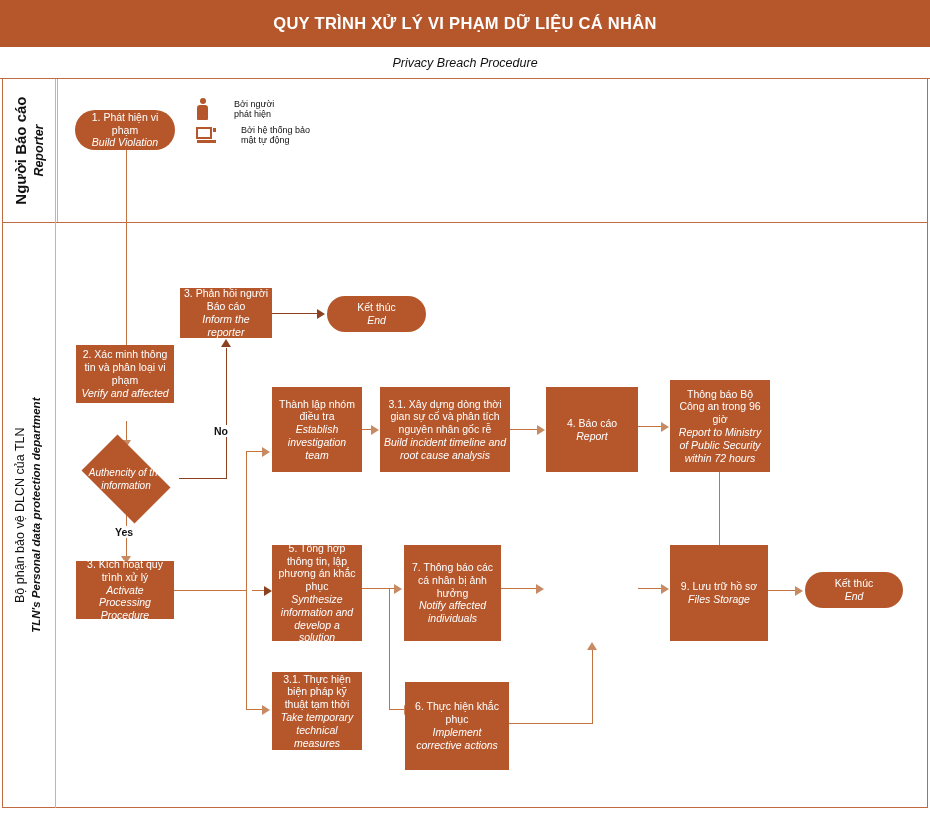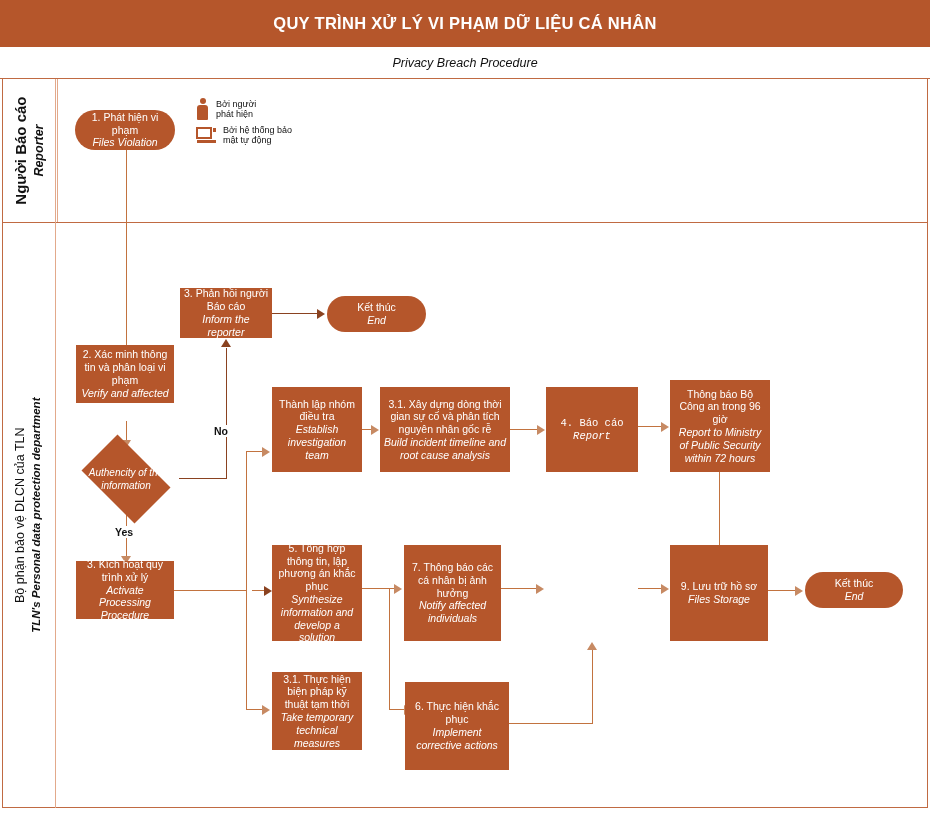--- a/index.html
+++ b/index.html
@@ -198,21 +198,21 @@
   .legend { position: absolute; z-index: 6; }
   .legend-row {
     position: absolute;
     display: flex;
     align-items: center;
   }
   .legend-text {
     font-size: 9px;
     color: #111111;
     line-height: 1.15;
-    margin-left: 7px;
+    margin-left: 25px;
     white-space: pre-line;
   }
   .ico-person { position: relative; width: 13px; height: 22px; }
   .ico-person .head {
     position: absolute; left: 3.5px; top: 0;
     width: 6px; height: 6px; border-radius: 50%;
     background: #B5562B;
   }
   .ico-person .body {
     position: absolute; left: 1px; top: 7px;
@@ -263,21 +263,21 @@
   </div>
   <div class="lane-label small" style="left:2px; top:222px; width:54px; height:586px;">
     <div class="rot">
       <span class="vn">Bộ phận bảo vệ DLCN của TLN</span>
       <span class="en">TLN's Personal data protection department</span>
     </div>
   </div>
 
   <div class="node startnode" style="left:75px; top:110px; width:100px; height:40px;">
     <span class="vn">1. Phát hiện vi phạm</span>
-    <span class="en">Files Violation</span>
+    <span class="en">Build Violation</span>
   </div>
 
   <div class="legend" style="left:196px; top:98px; width:120px; height:56px;">
     <div class="legend-row" style="left:0; top:0;">
       <span class="ico-person">
         <span class="head"></span>
           <span class="body"></span>
       </span>
       <span class="legend-text">Bởi người
 phát hiện</span>
@@ -335,21 +335,21 @@
     <span class="en">Establish investigation team</span>
   </div>
 
   <div class="node" style="left:380px; top:387px; width:130px; height:85px;">
     <span class="vn">3.1. Xây dựng dòng thời gian sự cố và phân tích nguyên nhân gốc rễ</span>
     <span class="en">Build incident timeline and root cause analysis</span>
   </div>
   <div class="ln-h" style="left:362px; top:429px; width:10px;"></div>
   <div class="arr right" style="left:371px; top:425px;"></div>
 
-  <div class="node" style="left:546px; top:387px; width:92px; height:85px;font-family:Liberation Mono, monospace;">
+  <div class="node" style="left:546px; top:387px; width:92px; height:85px;">
     <span class="vn">4. Báo cáo</span>
     <span class="en">Report</span>
   </div>
   <div class="ln-h" style="left:510px; top:429px; width:28px;"></div>
   <div class="arr right" style="left:537px; top:425px;"></div>
 
   <div class="node" style="left:670px; top:380px; width:100px; height:92px;">
     <span class="vn">Thông báo Bộ Công an trong 96 giờ</span>
     <span class="en">Report to Ministry of Public Security within 72 hours</span>
   </div>

